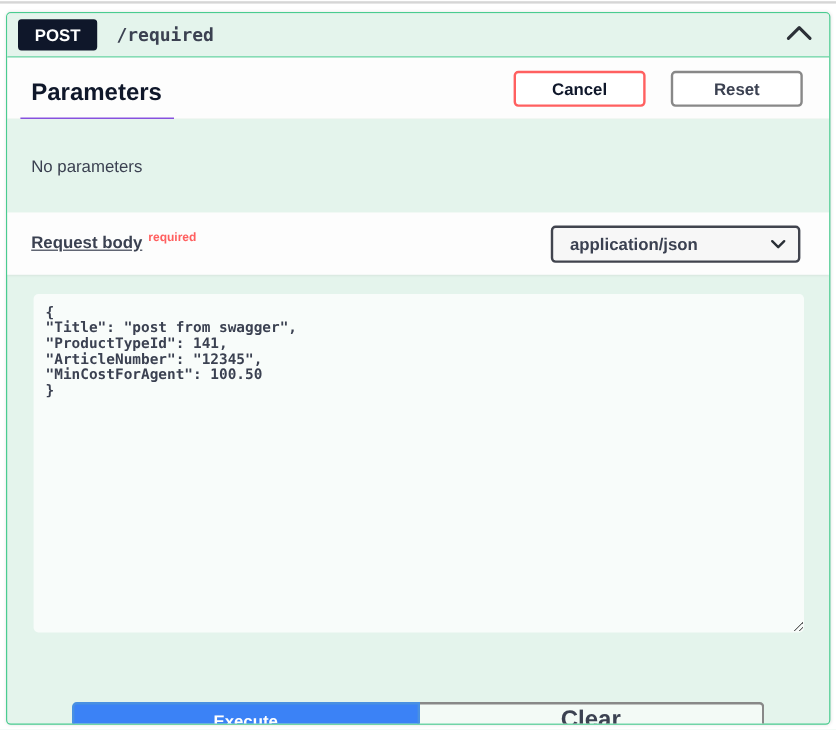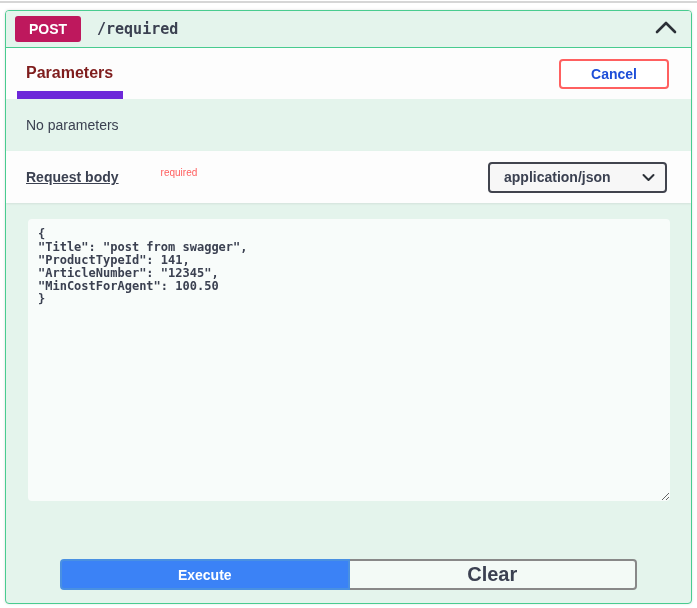--- a/index.html
+++ b/index.html
@@ -20,74 +20,74 @@
     box-sizing:border-box;
   }
   
   .opblock-summary{
     display:flex;align-items:center;
     padding:5px 12px 5px 9px;
     border-bottom:1px solid #49cc90;
     background:#e4f4ec;
   }
   .method-badge{
-    background:#be185d;color:#fff;
+    background:#0f172a;color:#fff;
     font-size:14px;font-weight:bold;
     width:66px;text-align:center;
     padding:5px 0;border-radius:3px;
     cursor:pointer;
   }
   .endpoint-path{
     margin-left:16px;
     font-family:"DejaVu Sans Mono","Liberation Mono",monospace;
     font-weight:bold;font-size:15px;color:#3b4151;
   }
   .collapse-btn{margin-left:auto;cursor:pointer;display:flex;align-items:center;padding:2px;}
   
   .section-header{
     display:flex;justify-content:space-between;align-items:center;
     background:#fdfdfd;height:51px;padding:0 22px 0 20px;
     box-shadow:0 1px 2px rgba(0,0,0,.08);
   }
   .tab-item{
     align-self:flex-end;
-    font-size:16px;font-weight:bold;color:#7f1d1d;
+    font-size:20px;font-weight:bold;color:#0f172a;
     padding:0 10px 9px 9px;margin-left:-9px;
-    border-bottom:8px solid #6d28d9;
+    border-bottom:1px solid #6d28d9;
     cursor:pointer;
   }
   .header-buttons{display:flex;align-items:center;gap:21px;}
   .btn{
     font-family:"Liberation Sans",sans-serif;
     font-size:14px;font-weight:bold;
     border-radius:4px;background:#fff;
     padding:5px 0;width:110px;text-align:center;
     box-sizing:border-box;cursor:pointer;
   }
-  .btn-cancel{border:2px solid #ff6060;color:#1d4ed8;}
+  .btn-cancel{border:2px solid #ff6060;color:#0f172a;}
   .btn-reset{border:2px solid #888;color:#3b4151;}
   
   .no-params{
     height:52px;display:flex;align-items:center;
-    padding:0 20px;font-size:14px;color:#3b4151;
+    padding:13px 20px;font-size:14px;color:#3b4151;
     background:#e4f4ec;
   }
   
   .request-body-row{
     display:flex;justify-content:space-between;align-items:center;
     background:#fdfdfd;height:52px;padding:0 24px 0 20px;
     box-shadow:0 1px 2px rgba(0,0,0,.08);
   }
   .rb-title{font-size:14px;font-weight:bold;color:#3b4151;text-decoration:underline;}
   .required-flag{
-    font-size:10px;color:#ff6060;font-weight:normal;
-    position:relative;top:-6px;padding-left:5px;margin-left:37px;
+    font-size:10px;color:#ff6060;font-weight:bold;
+    position:relative;top:-6px;padding-left:5px;
   }
   .media-type-select{
-    width:179px;height:31px;box-sizing:border-box;
+    width:208px;height:31px;box-sizing:border-box;
     border:2px solid #41444e;border-radius:4px;background:#f7f7f7;
     display:flex;align-items:center;justify-content:space-between;
     padding:0 10px 0 14px;
     font-size:14px;font-weight:bold;color:#3b4151;
     cursor:pointer;
   }
   
   .opblock-body{padding:16px 21px 0 22px;}
   .body-textarea{
     display:block;width:100%;height:282px;box-sizing:border-box;
@@ -135,20 +135,21 @@
           <polyline points="2,12 11,3 20,12" fill="none" stroke="#2b3037" stroke-width="2.6" stroke-linecap="round" stroke-linejoin="round"></polyline>
         </svg>
       </span>
     </span>
   </div>
 
   <div class="section-header">
     <div class="tab-item">Parameters</div>
     <div class="header-buttons">
       <button class="btn btn-cancel">Cancel</button>
+      <button class="btn btn-reset">Reset</button>
     </div>
   </div>
 
   <div class="no-params">No parameters</div>
 
   <div class="request-body-row">
     <div>
       <span class="rb-title">Request body</span><span class="required-flag">required</span>
     </div>
     <div class="media-type-select">

